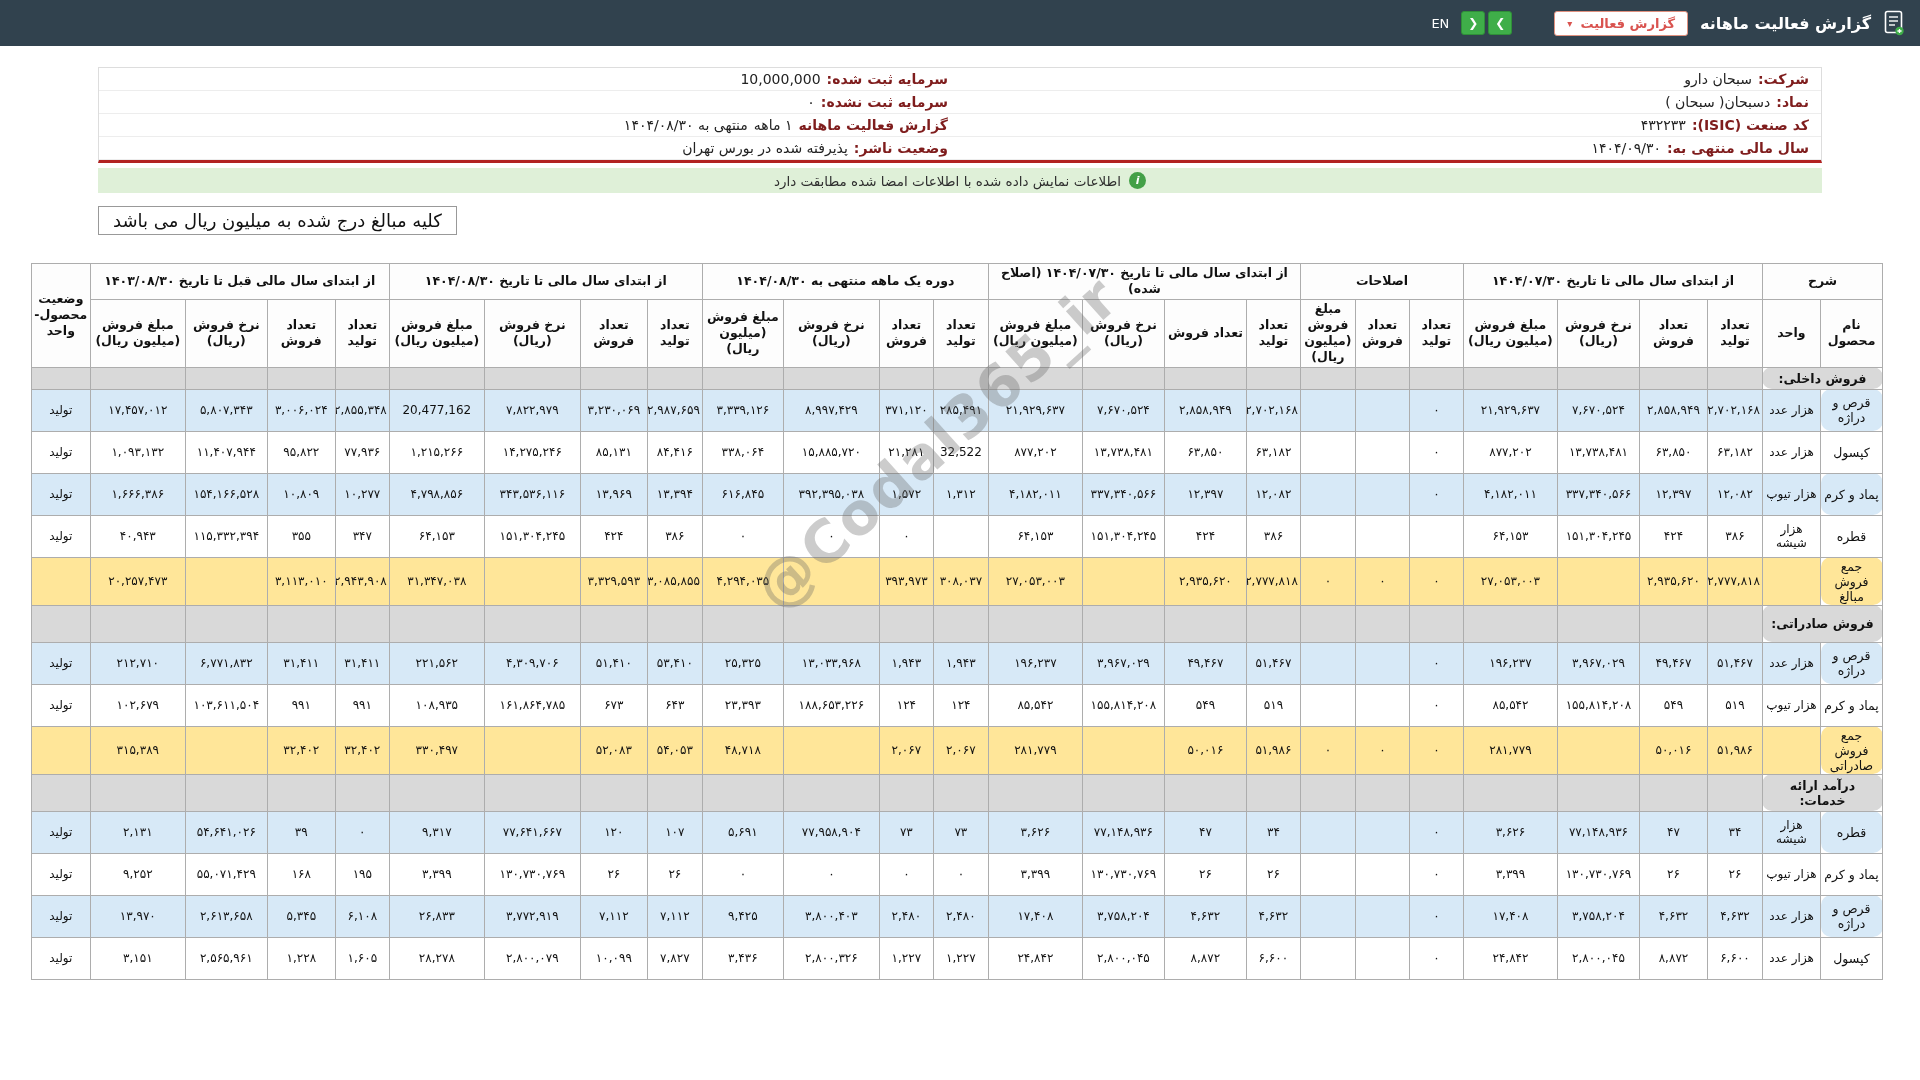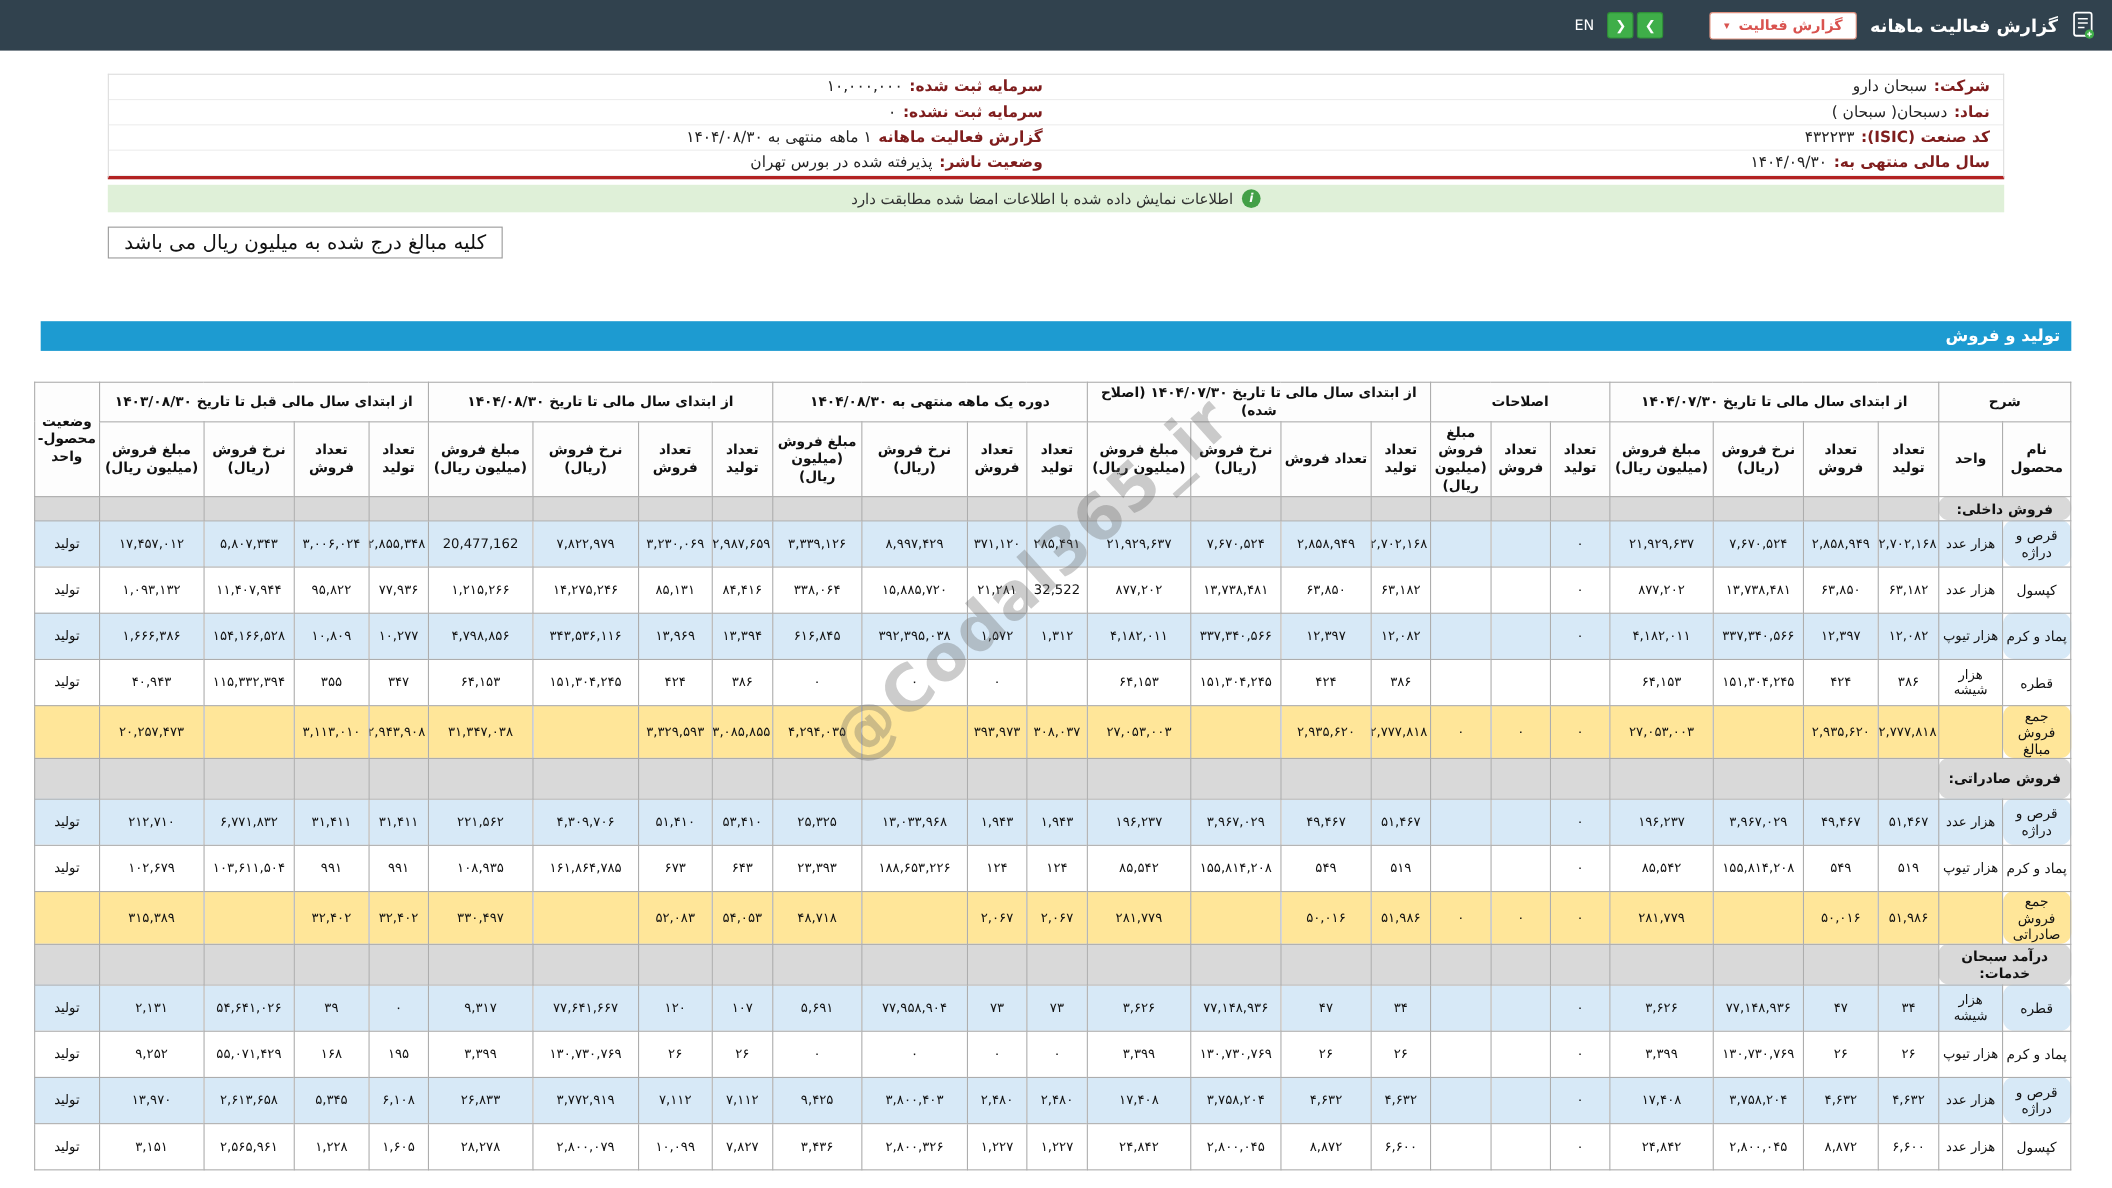--- a/index.html
+++ b/index.html
@@ -101,21 +101,21 @@
 </header>
 
 <section class="info-wrap">
   <div class="info-table">
     <div class="info-cell">
       <span class="lbl">شرکت:</span>
       <a class="val v-blue">سبحان دارو</a>
     </div>
     <div class="info-cell">
       <span class="lbl">سرمایه ثبت شده:</span>
-      <span class="val v-blue">۱۰,۰۰۰,۰۰۰</span>
+      <span class="val v-blue">10,000,000</span>
     </div>
 
     <div class="info-cell">
       <span class="lbl">نماد:</span>
       <span class="val">دسبحان( سبحان )</span>
     </div>
     <div class="info-cell">
       <span class="lbl">سرمایه ثبت نشده:</span>
       <span class="val v-blue">۰</span>
     </div>
@@ -144,21 +144,20 @@
 <div class="notice">
   <span class="info-icon">i</span>
   <span>اطلاعات نمایش داده شده با اطلاعات امضا شده مطابقت دارد</span>
 </div>
 
 <div class="milnote-row">
   <span class="milnote">کلیه مبالغ درج شده به میلیون ریال می باشد</span>
 </div>
 
 <main class="main">
-  <div class="blue-bar">تولید و فروش</div>
 
   <div class="table-wrap">
     <table class="data" id="data-table">
         <colgroup>
           <col style="width: 62px;">
           <col style="width: 58px;">
           <col style="width: 55px;">
           <col style="width: 68px;">
           <col style="width: 82px;">
           <col style="width: 94px;">
@@ -495,21 +494,21 @@
             <td class="num">۵۲,۰۸۳</td>
             <td class="num"></td>
             <td class="num">۳۳۰,۴۹۷</td>
             <td class="num">۳۲,۴۰۲</td>
             <td class="num">۳۲,۴۰۲</td>
             <td class="num"></td>
             <td class="num">۳۱۵,۳۸۹</td>
             <td></td>
           </tr>
           <tr class="sec sec2">
-            <td class="name" colspan="2">درآمد سبحان خدمات:</td>
+            <td class="name" colspan="2">درآمد ارائه خدمات:</td>
             <td></td>
             <td></td>
             <td></td>
             <td></td>
             <td></td>
             <td></td>
             <td></td>
             <td></td>
             <td></td>
             <td></td>

